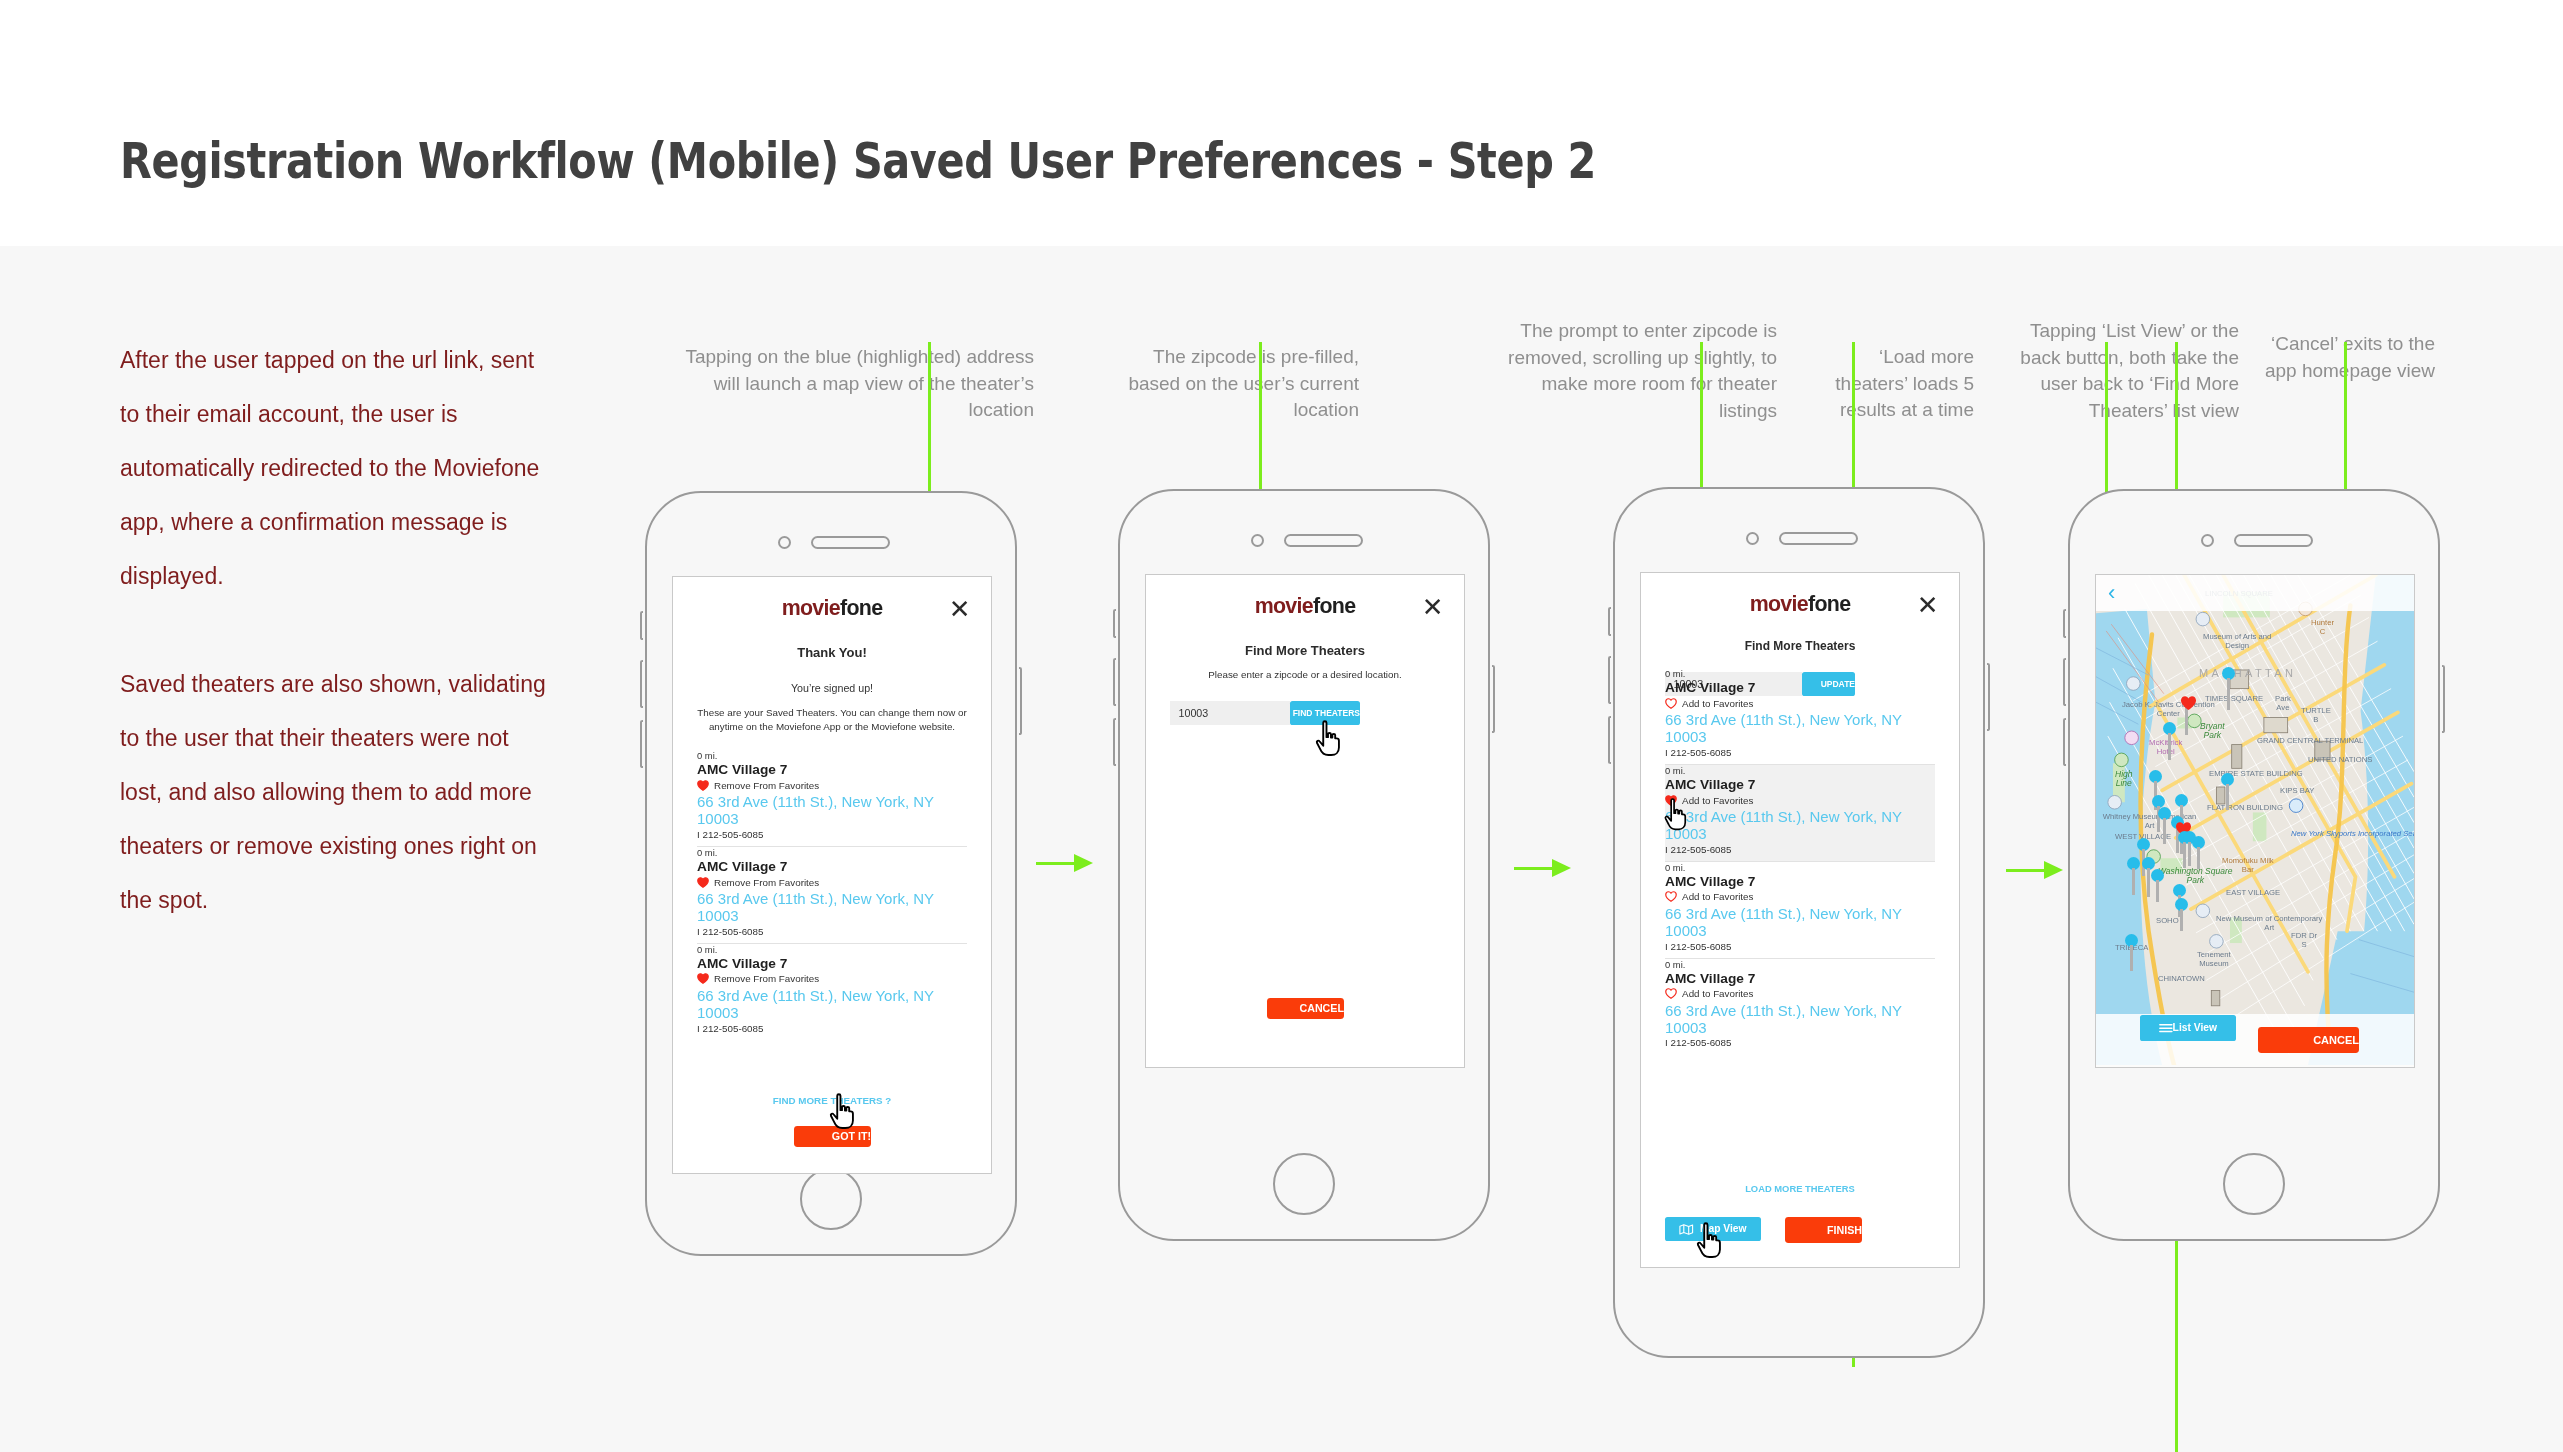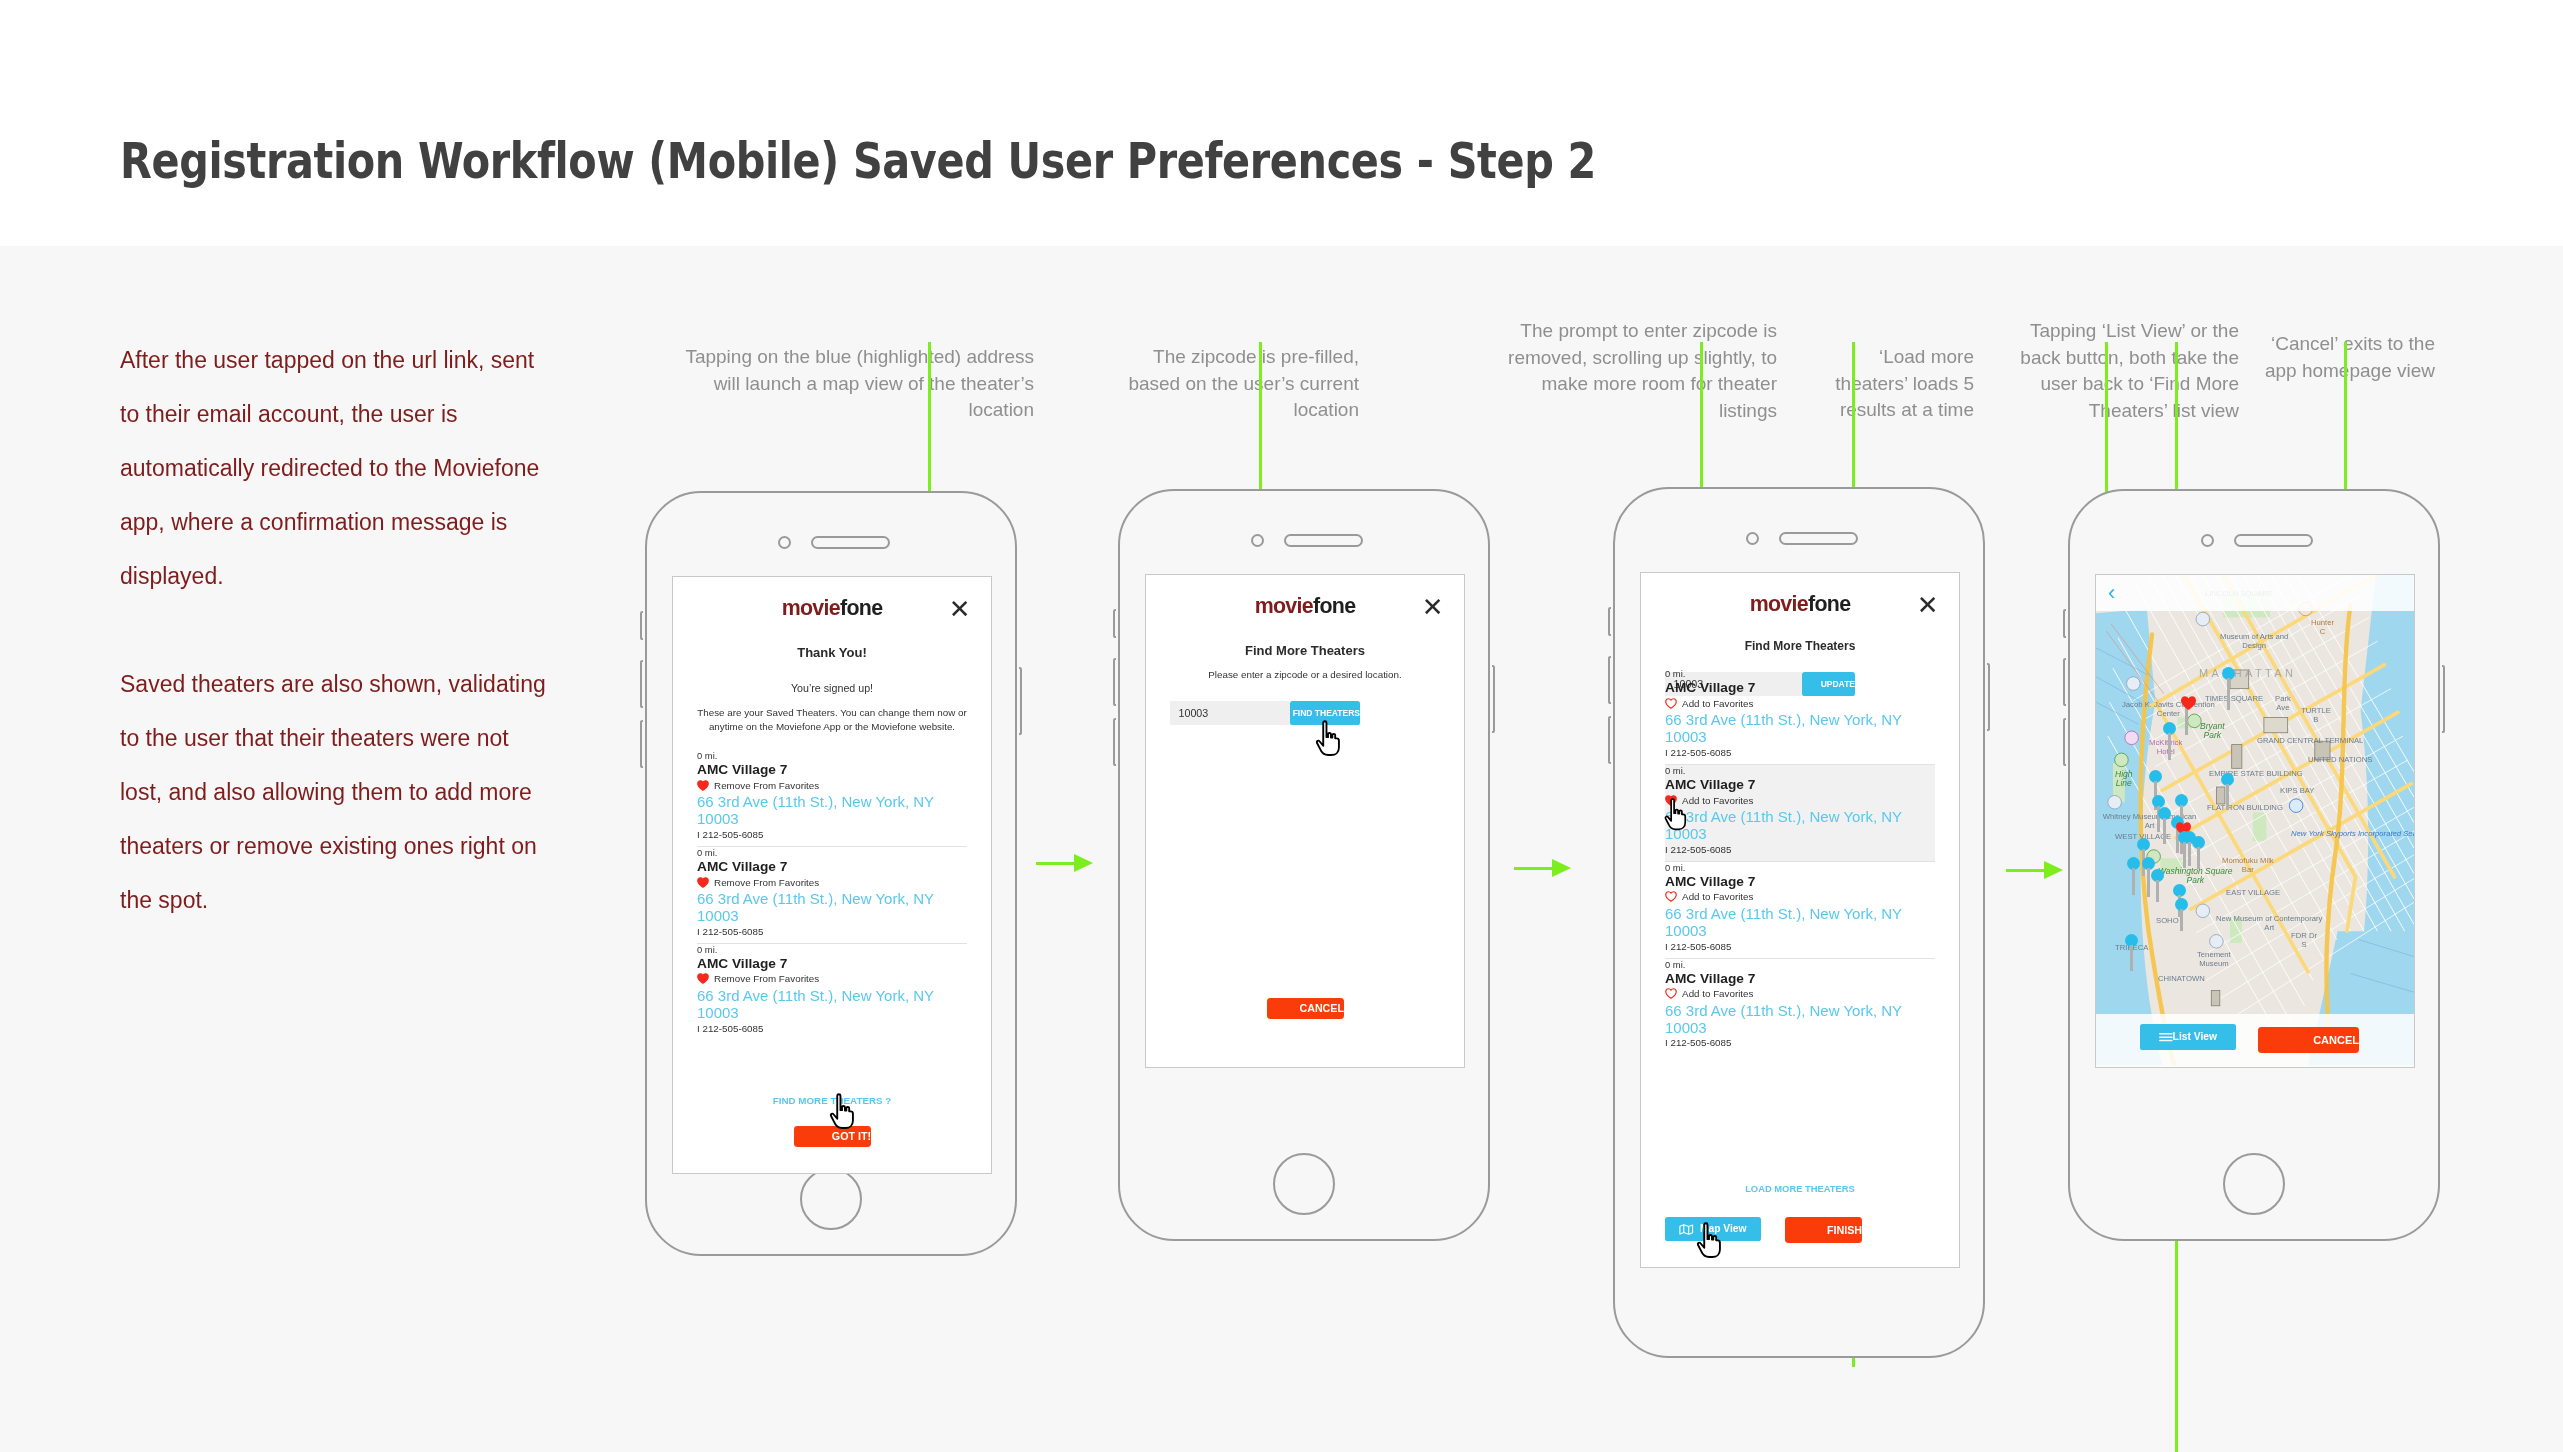--- a/index.html
+++ b/index.html
@@ -495,21 +495,21 @@
             <rect x="198" y="168" width="28" height="18" fill="#ded9cd" stroke="#8a8275" stroke-width="1"></rect>
             <rect x="160" y="200" width="12" height="28" fill="#c9c4b8" stroke="#8a8275" stroke-width="1"></rect>
             <rect x="258" y="196" width="18" height="22" fill="#c9c4b8" stroke="#8a8275" stroke-width="1"></rect>
             <rect x="142" y="250" width="10" height="20" fill="#c9c4b8" stroke="#8a8275" stroke-width="1"></rect>
             <rect x="136" y="490" width="10" height="18" fill="#c9c4b8" stroke="#8a8275" stroke-width="1"></rect>
           </g>
         </svg>
 
         <div id="map-labels">
             <div class="map-label " style="left:109px; top:15.4px;">LINCOLN SQUARE</div>
-            <div class="map-label " style="left:124px; top:58px;">Museum of Arts and<br>Design</div>
+            <div class="map-label " style="left:107px; top:58px;">Museum of Arts and<br>Design</div>
             <div class="map-label brown" style="left:215px; top:44px;">Hunter<br>C</div>
             <div class="map-label big" style="left:103px; top:94px;">MANHATTAN</div>
             <div class="map-label " style="left:26px; top:126px;">Jacob K. Javits Convention<br>Center</div>
             <div class="map-label " style="left:109px; top:120px;">TIMES SQUARE</div>
             <div class="map-label green" style="left:104px; top:147px;">Bryant<br>Park</div>
             <div class="map-label " style="left:179px; top:120px;">Park<br>Ave</div>
             <div class="map-label " style="left:205px; top:132px;">TURTLE<br>B</div>
             <div class="map-label " style="left:161px; top:162px;">GRAND CENTRAL TERMINAL</div>
             <div class="map-label purple" style="left:53px; top:164px;">McKittrick<br>Hotel</div>
             <div class="map-label " style="left:212px; top:181px;">UNITED NATIONS</div>
@@ -608,21 +608,21 @@
             <div class="pin" style="left:29px; top:359px;">
               <div class="stick" style="height:26px;"></div>
               <div class="ball"></div>
             </div>
           </div>
 
         <div class="map-topbar"></div>
         <div class="map-back">‹</div>
 
         <div class="map-botbar"></div>
-        <div class="btn btn-cyan" style="position:absolute; left:44px; bottom:17px; width:96px; height:26px; line-height:26px; font-size:10.3px; display:flex; align-items:center; justify-content:center; gap:0;margin-top:12px;">
+        <div class="btn btn-cyan" style="position:absolute; left:44px; bottom:26px; width:96px; height:26px; line-height:26px; font-size:10.3px; display:flex; align-items:center; justify-content:center; gap:0;margin-top:12px;">
           <svg width="13.7" height="10.3" viewBox="0 0 16 12">
             <g stroke="#ffffff" stroke-width="1.8" stroke-linecap="round">
               <path d="M1 2 H15"></path>
                 <path d="M1 6 H15"></path>
                 <path d="M1 10 H15"></path>
             </g>
           </svg>
           <span>List View</span>
         </div>
         <div class="btn btn-orange" style="position:absolute; left:162px; bottom:13.7px; width:101px; height:26px; line-height:26px; font-size:11px;">CANCEL</div>

